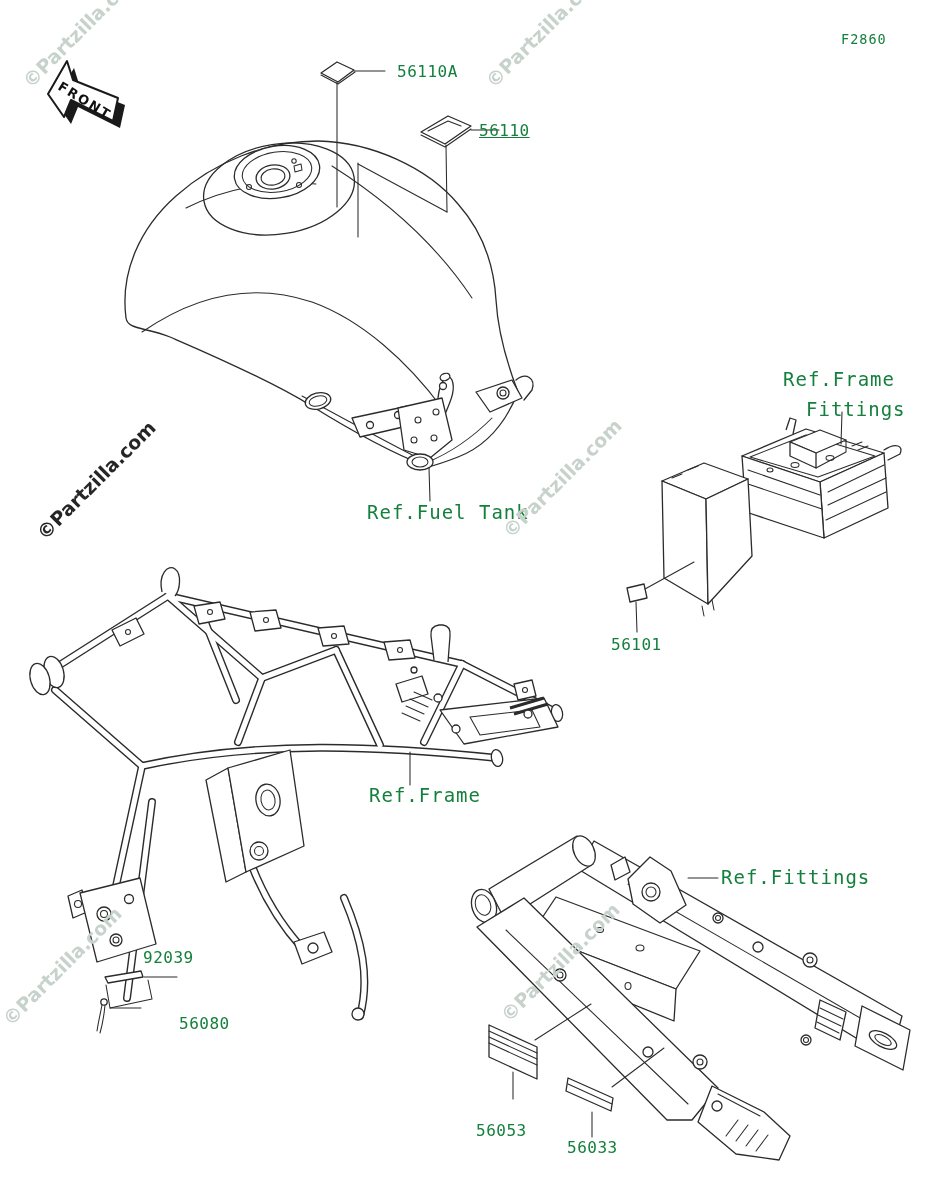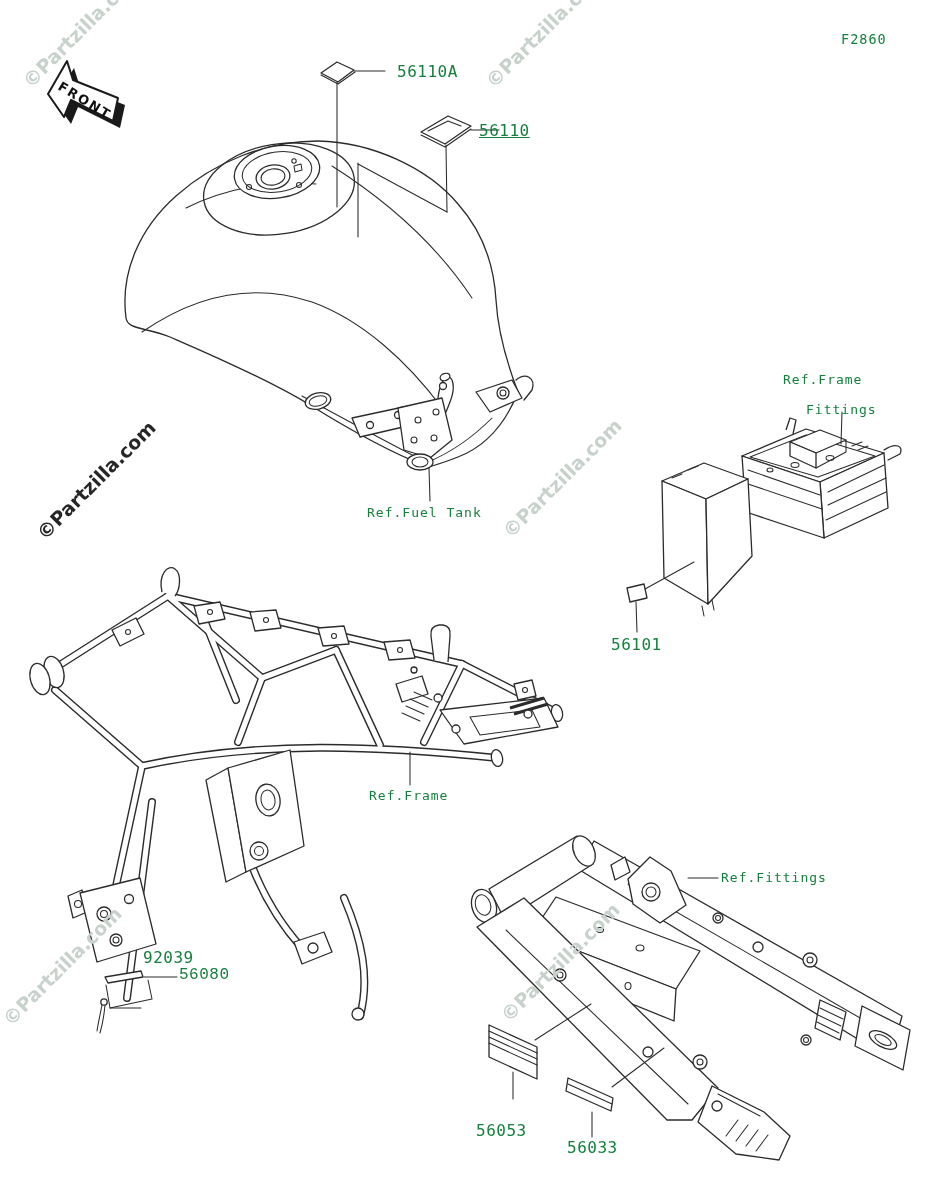--- a/index.html
+++ b/index.html
@@ -11,21 +11,21 @@
   .thin{stroke-width:1.05;}
   .fw{fill:#ffffff;stroke:#2b2b2b;stroke-width:1.3;stroke-linejoin:round;}
   .tubes-o use{stroke:#2b2b2b;stroke-width:8;fill:none;stroke-linecap:round;}
   .tubes-i use{stroke:#ffffff;stroke-width:5.2;fill:none;stroke-linecap:round;}
   .dark-strip{stroke:#2b2b2b;stroke-width:3;fill:none;}
   .front-text{font-family:"DejaVu Sans",sans-serif;font-weight:bold;font-size:13px;
               letter-spacing:2px;fill:#101010;}
   
   .lbl{position:absolute;color:#15803d;font-size:16px;letter-spacing:.5px;
        white-space:nowrap;line-height:17px;}
-  .ref{letter-spacing:1px;font-size:13px;text-align:center;}
+  .ref{letter-spacing:1px;font-size:19px;text-align:center;}
   .code{font-size:13.5px;letter-spacing:1px;}
   
   .wm{position:absolute;font-family:"DejaVu Sans",sans-serif;font-weight:700;font-size:19px;
       color:#c6d2cb;transform:translate(-50%,-50%) rotate(-45deg);white-space:nowrap;}
   .wm.dark{color:#262626;}
 </style>
 </head>
 <body>
 
 <div class="canvas">
@@ -316,21 +316,21 @@
       <path class="ln thin" d="M612,1087 L664,1048"></path>
       <path class="ln thin" d="M592,1112 L592,1137"></path>
     </g>
   </svg>
 
   <div class="lbl code" style="left:841px;top:31px;">F2860</div>
 
   <div class="lbl" style="left:397px;top:63px;">56110A</div>
   <div class="lbl" style="left:479px;top:122px;text-decoration:underline;">56110</div>
   <div class="lbl" style="left:611px;top:636px;">56101</div>
-  <div class="lbl" style="left:179px;top:967px;font-family:Liberation Mono, monospace;">56080</div>
+  <div class="lbl" style="left:179px;top:1015px;">56080</div>
   <div class="lbl" style="left:143px;top:949px;text-align:center;">92039</div>
   <div class="lbl" style="left:476px;top:1101px;margin-top:21px;">56053</div>
   <div class="lbl" style="left:567px;top:1139px;text-align:right;">56033</div>
 
   <div class="lbl ref" style="left:367px;top:504px;">Ref.Fuel Tank</div>
   <div class="lbl ref" style="left:783px;top:371px;">Ref.Frame</div>
   <div class="lbl ref" style="left:806px;top:393px;margin-top:8px;">Fittings</div>
   <div class="lbl ref" style="left:369px;top:787px;">Ref.Frame</div>
   <div class="lbl ref" style="left:721px;top:869px;">Ref.Fittings</div>
 

